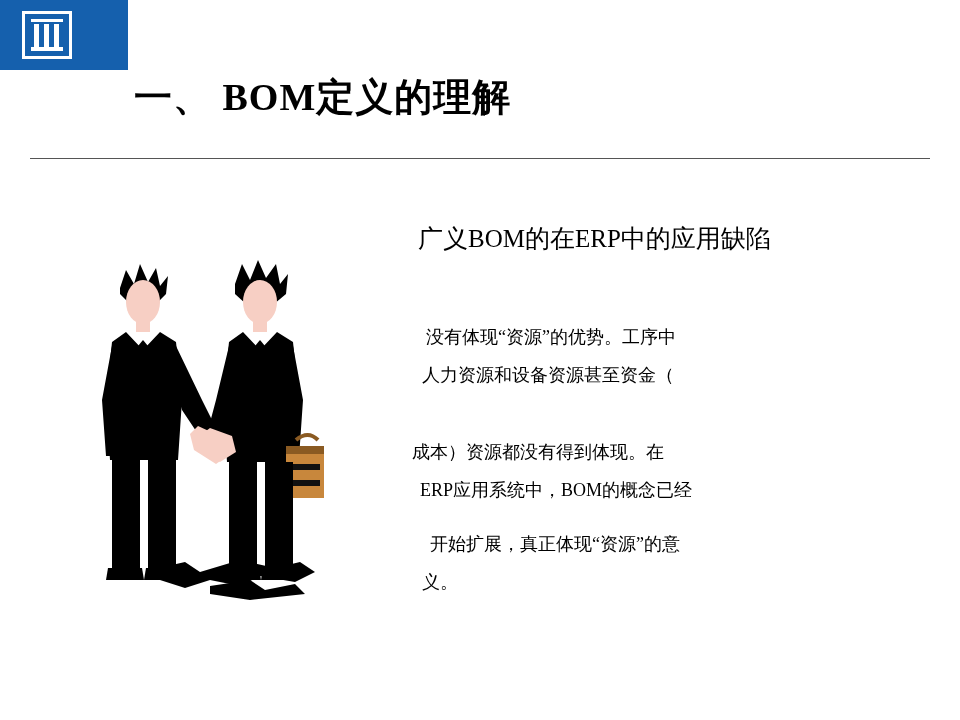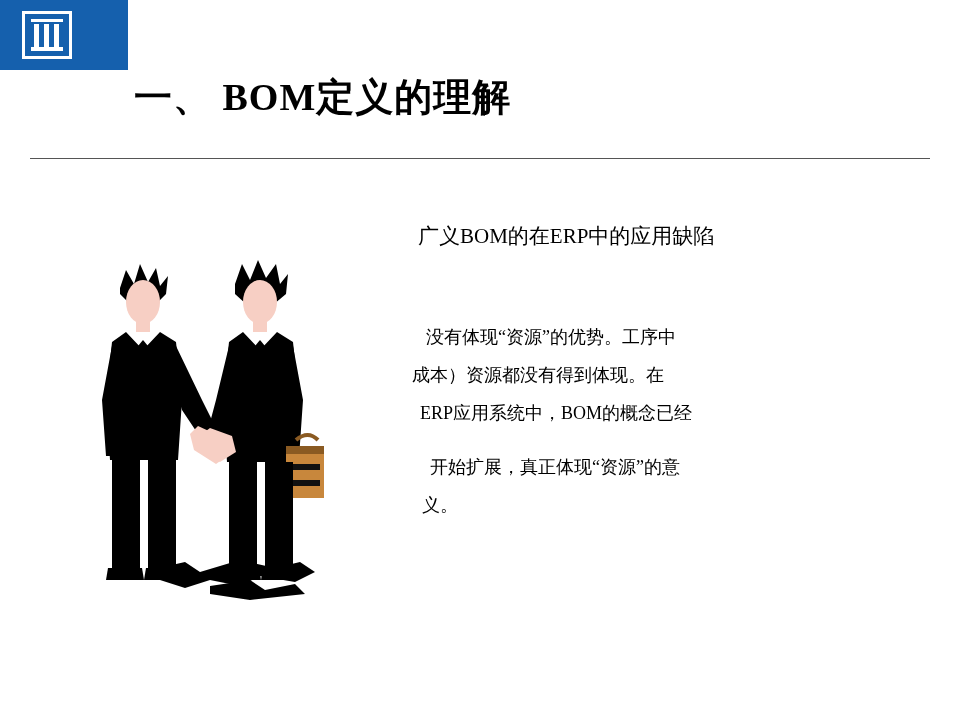--- a/index.html
+++ b/index.html
@@ -84,41 +84,41 @@
     width: 900px;
     height: 0;
     border-top: 1px solid #555555;
   }
 
   
   .subhead {
     position: absolute;
     left: 418px;
     top: 222px;
-    font-size: 21px;
+    font-size: 25px;
     color: #000000;
     white-space: nowrap;
   }
   .body-text {
     position: absolute;
     left: 412px;
     top: 318px;
     width: 510px;
     font-size: 18px;
     line-height: 38px;
     color: #000000;
     text-align: justify;
   }
   .body-text .ln {
     display: block;
     white-space: nowrap;
   }
   .ind1 { padding-left: 14px; }
   .ind2 { padding-left: 10px; }
-  .ind3 { padding-left: 0px; }
+  .ind3 { padding-left: 0px; margin-top: 39px; }
   .ind4 { padding-left: 8px; }
   .ind5 { padding-left: 18px; margin-top: 16px; }
   .ind6 { padding-left: 10px; }
 
   
   .illustration {
     position: absolute;
     left: 90px;
     top: 250px;
     width: 270px;
@@ -196,19 +196,20 @@
       <rect x="175" y="212" width="28" height="112" fill="#000000"></rect>
       <path d="M135 318 L169 318 L171 330 L133 330 Z" fill="#000000"></path>
       <path d="M173 318 L207 318 L209 330 L171 330 Z" fill="#000000"></path>
     </svg>
   </div>
 
   <div class="subhead">广义BOM的在ERP中的应用缺陷</div>
 
   <div class="body-text">
     <span class="ln ind1">没有体现“资源”的优势。工序中</span>
+    <span class="ln ind2">人力资源和设备资源甚至资金（</span>
     <span class="ln ind3">成本）资源都没有得到体现。在</span>
     <span class="ln ind4">ERP应用系统中，BOM的概念已经</span>
     <span class="ln ind5">开始扩展，真正体现“资源”的意</span>
     <span class="ln ind6">义。</span>
   </div>
 
 </div>
 
 </body></html>

